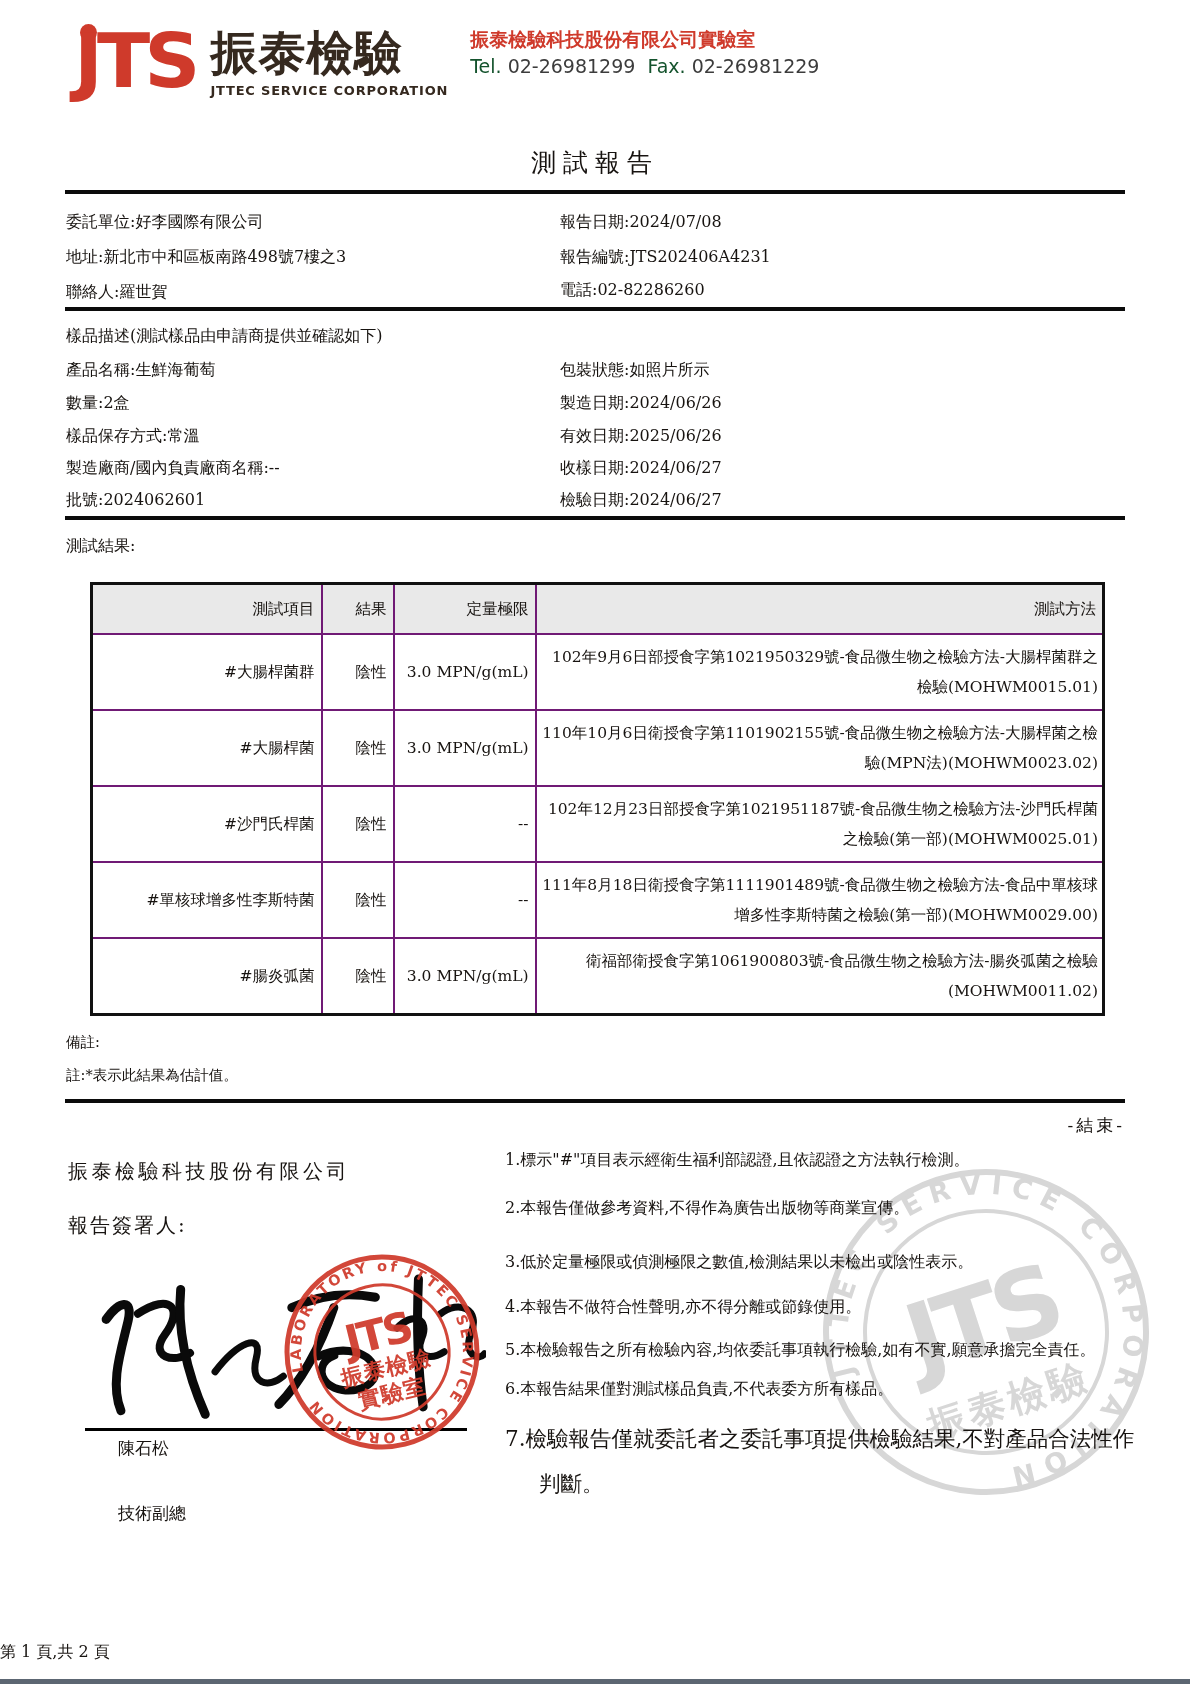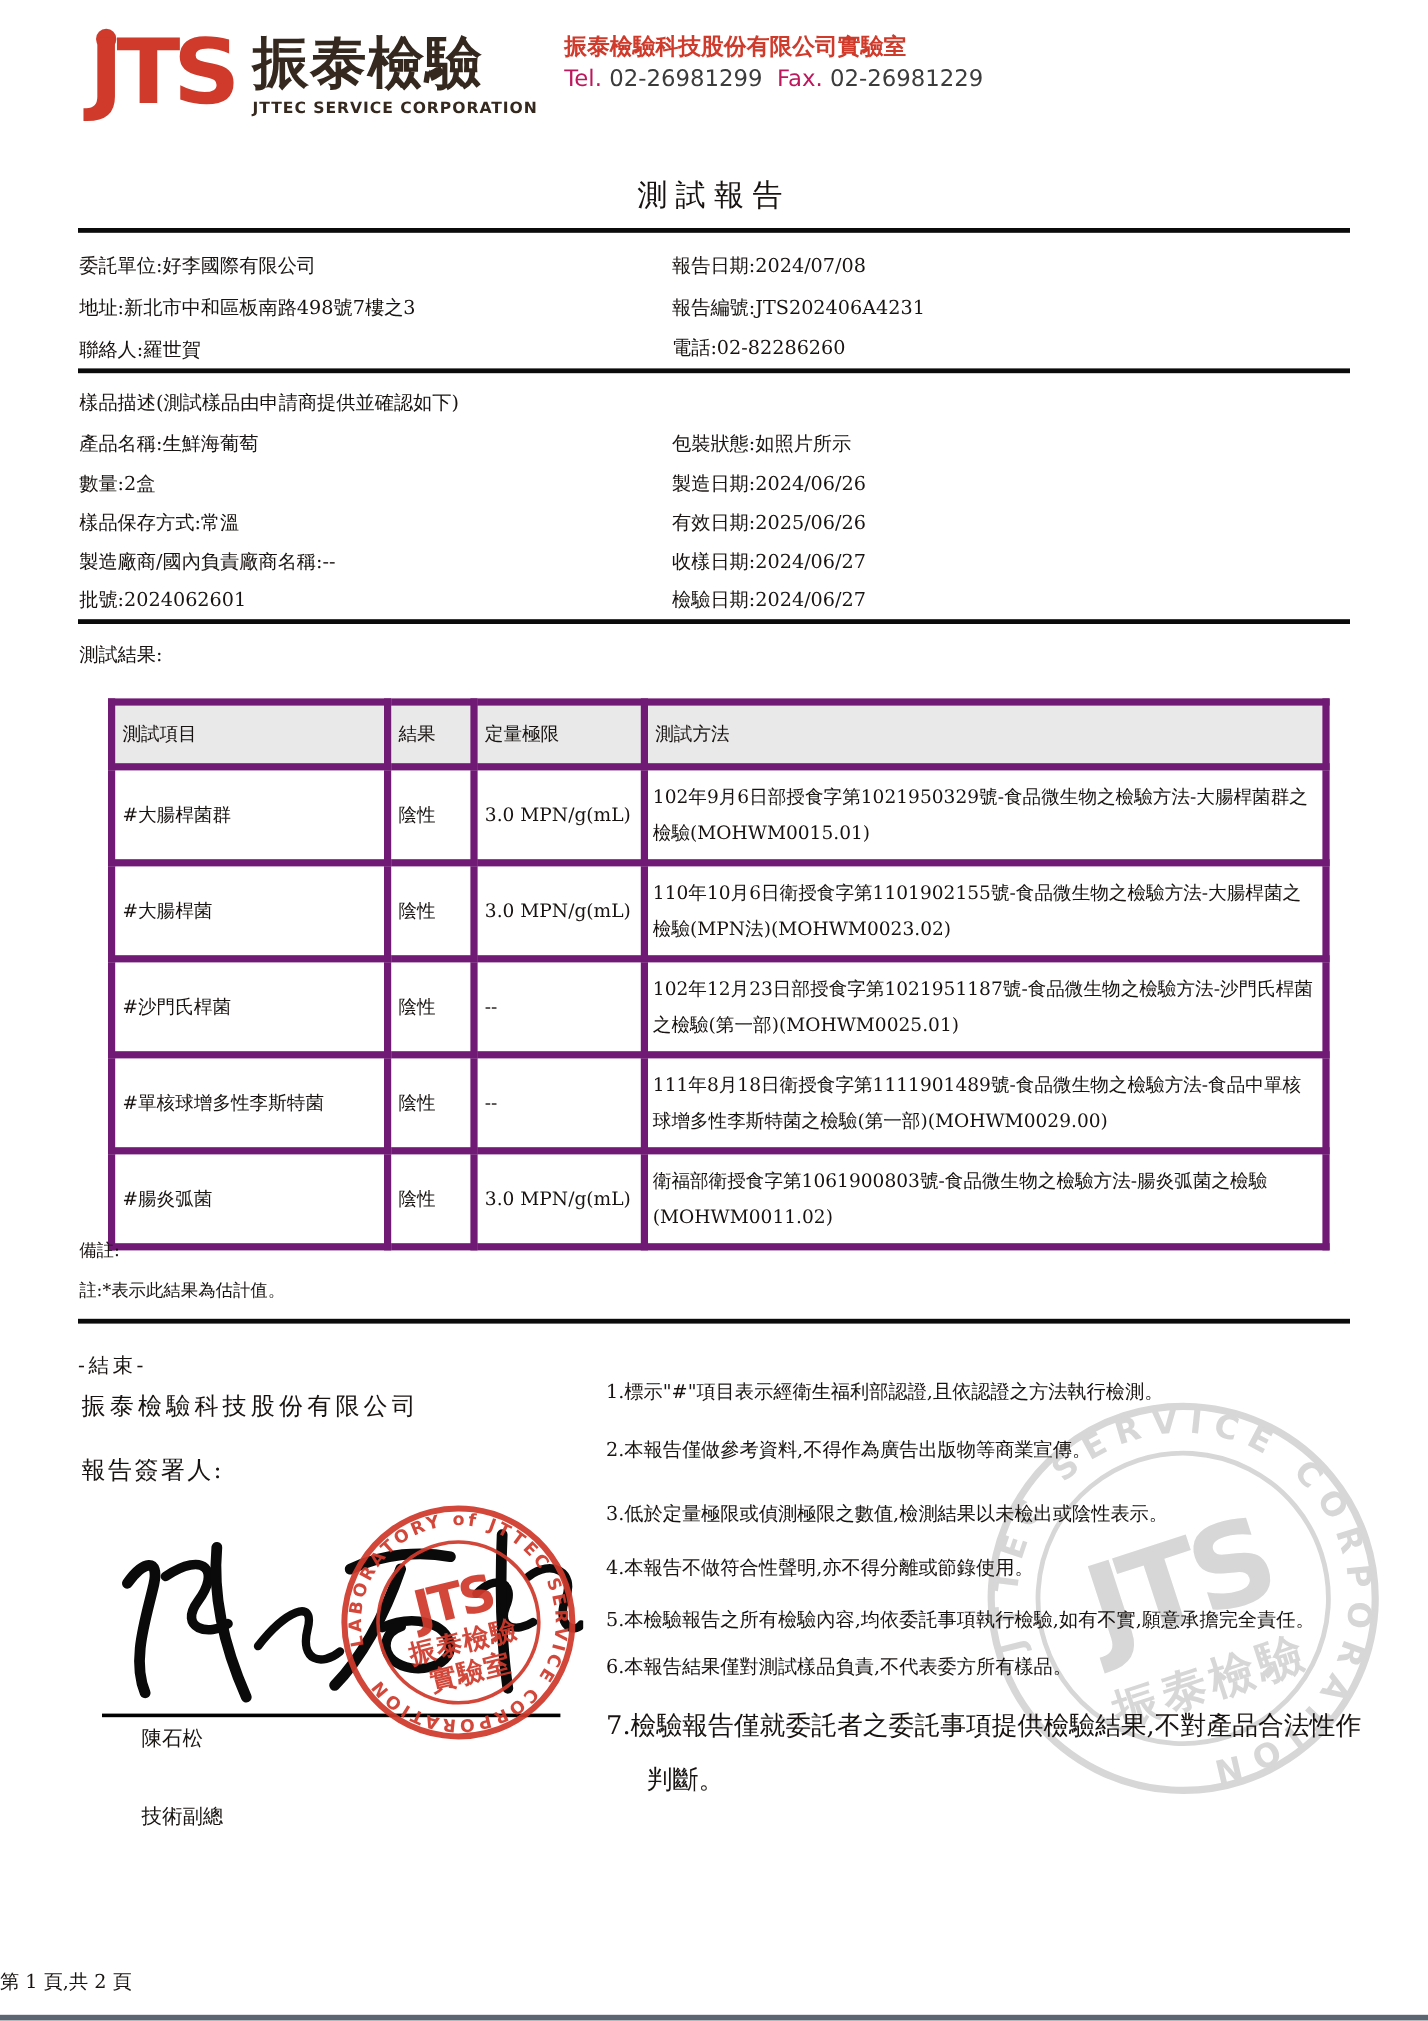--- a/index.html
+++ b/index.html
@@ -14,43 +14,43 @@
   .jts-dot{position:absolute;left:6px;top:2px;width:17px;height:17px;border-radius:50%;background:#cf3a2b;}
   .brandcol{margin-left:16px;padding-bottom:2px;}
   .brand{font-family:"DejaVu Sans","Liberation Sans",sans-serif;font-weight:bold;
          font-size:47px;line-height:56px;color:#35291f;letter-spacing:1px;}
   .corp{font-family:"DejaVu Sans","Liberation Sans",sans-serif;font-weight:bold;
         font-size:13px;color:#35291f;letter-spacing:.8px;margin-top:2px;}
   .hd-right{margin-left:22px;padding-top:4px;font-family:"DejaVu Sans","Liberation Sans",sans-serif;}
   .lab{color:#cf3a2b;font-weight:bold;font-size:19px;line-height:27px;}
   .addr{color:#3c3c3c;font-size:19px;line-height:27px;}
   .telline{font-size:19px;line-height:27px;color:#3c3c3c;}
-  .rlab{color:#be185d;margin-top:20px;}
+  .rlab{color:#14532d;margin-top:20px;}
 
   
   .title{position:absolute;top:146px;left:0;width:100%;text-align:center;
          font-size:25px;letter-spacing:7px;}
   .rule{position:absolute;left:65px;width:1060px;height:4px;background:#0b0b0b;}
   .r1{top:190px}.r2{top:307px}.r3{top:516px}.r4{top:1099px}
   .row{position:absolute;font-size:16px;white-space:nowrap;}
   .cl{left:66px}.cr{left:560px}
 
   
   .tblwrap{position:absolute;top:582px;left:90px;}
   table{border-collapse:collapse;table-layout:fixed;width:1012px;font-size:15.5px;}
-  th,td{border:6px solid #701a75;text-align:left;padding:2px 6px;}
+  th,td{border:2px solid #701a75;text-align:right;padding:2px 6px;}
   table{border:3px solid #111;}
   th{background:#e9e9e9;height:44px;font-weight:normal;}
   td{height:62px;}
   td.method{line-height:1.95;padding:6px 4px;}
 
   
   .remark{position:absolute;left:66px;font-size:14.5px;}
-  .endmark{position:absolute;top:1114px;left:65px;width:1060px;text-align:left;
-           font-size:17px;letter-spacing:3px;margin-top:12px;}
+  .endmark{position:absolute;top:1114px;left:65px;width:1060px;text-align:right;
+           font-size:17px;letter-spacing:3px;}
 
   
   .company2{position:absolute;top:1158px;left:68px;font-size:20px;letter-spacing:3.5px;}
   .signlabel{position:absolute;top:1212px;left:68px;font-size:20px;letter-spacing:2px;}
   .sigsvg{position:absolute;top:1270px;left:86px;z-index:1;}
   .sigline{position:absolute;top:1428px;left:85px;width:382px;height:3px;background:#000;}
   .signame{position:absolute;top:1437px;left:118px;font-size:17px;display:flex;gap:42px;flex-direction:column;}
 
   
   .stamp{position:absolute;top:1236px;left:266px;z-index:2;opacity:.93;}

